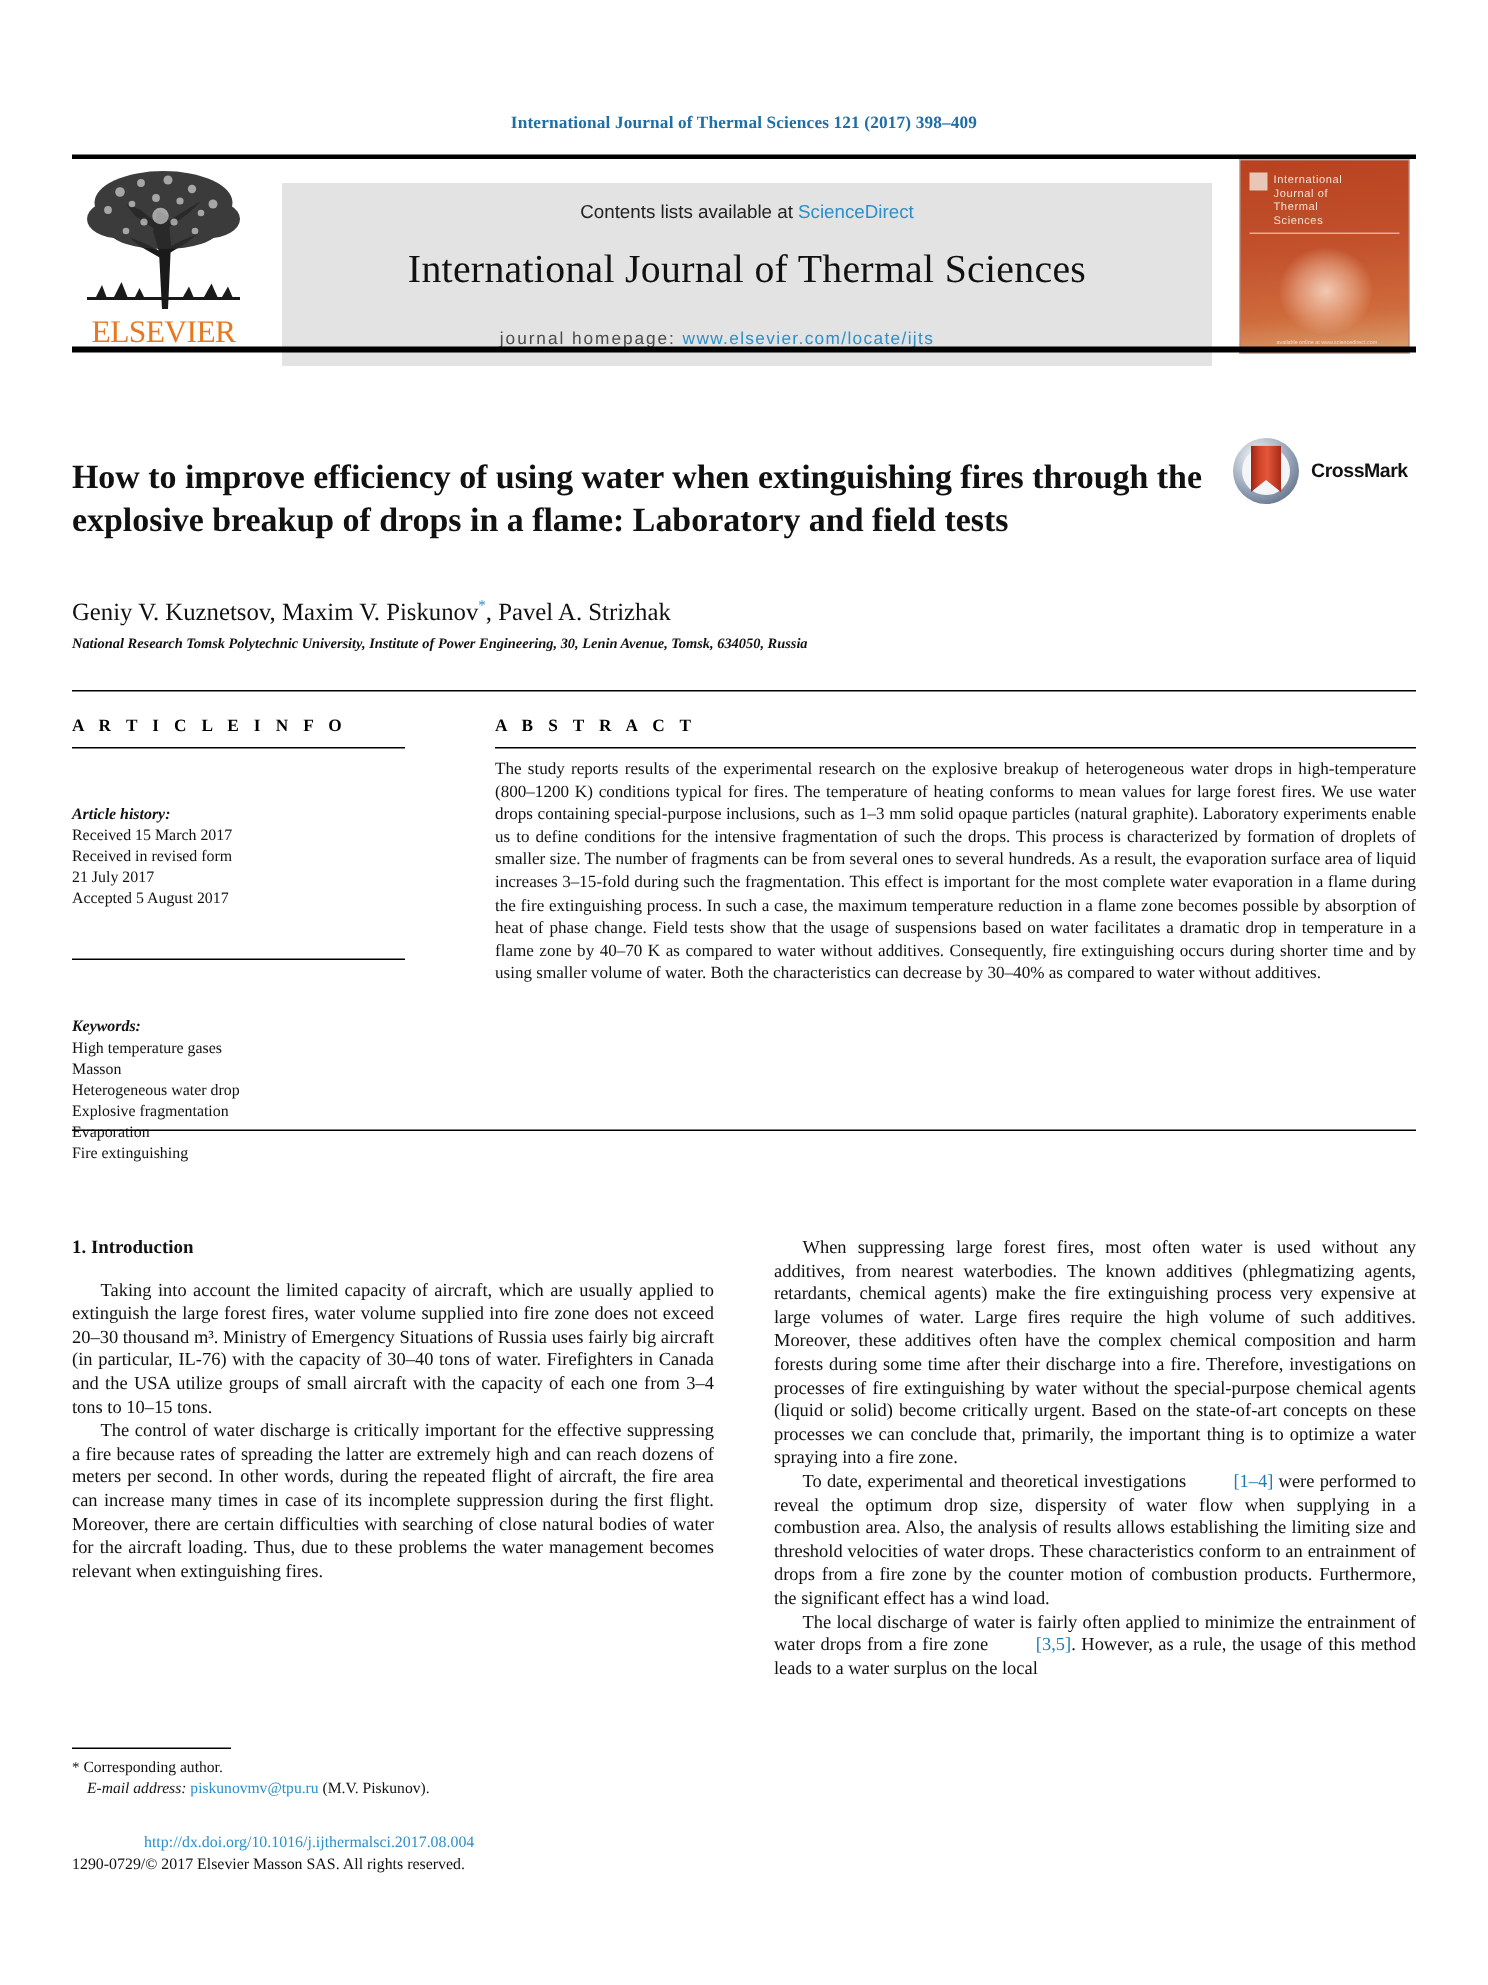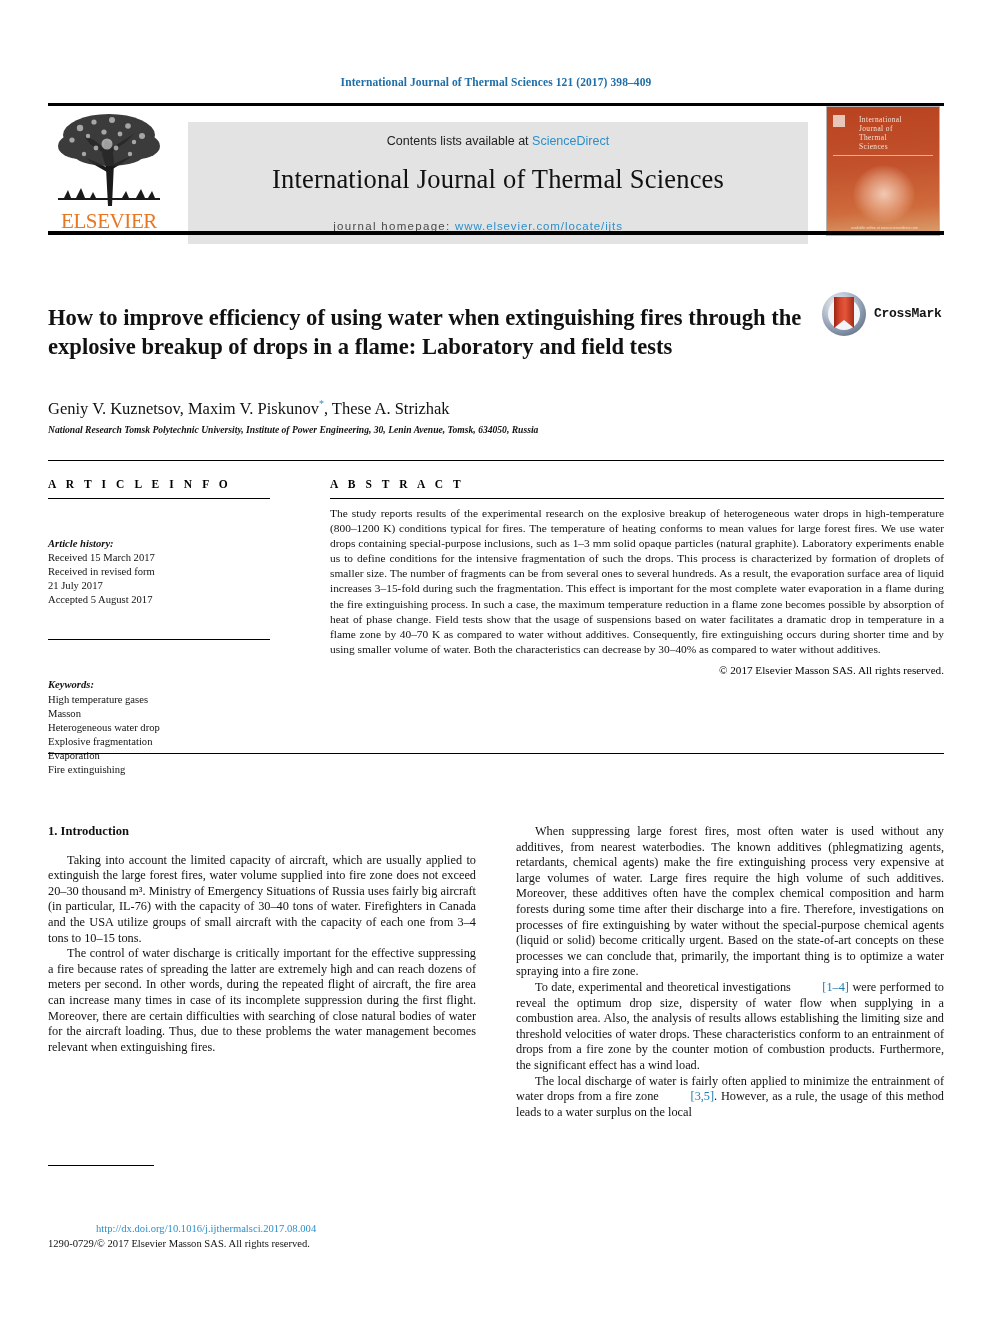--- a/index.html
+++ b/index.html
@@ -111,22 +111,22 @@
     background: #c1452a;
     overflow: hidden;
     border: 1px solid #b5b5b5;
   }
   .cover-grad {
     position: absolute; left: 0; top: 0; width: 100%; height: 100%;
     background: linear-gradient(175deg, #b8421f 0%, #c2512c 45%, #cf6b3c 78%, #dba271 100%);
   }
   .cover-txt {
     position: absolute;
-    left: 32px; top: 8px;
-    font-family: Liberation Serif, serif;
+    left: 22px; top: 8px;
+    font-family: Liberation Sans, sans-serif;
     font-size: 7.4px;
     line-height: 9px;
     color: #f3e3d9;
     letter-spacing: 0.4px;
   }
   .cover-mark {
     position: absolute;
     left: 6px; top: 8px;
     width: 12px; height: 12px;
     background: #f0ded3;
@@ -179,21 +179,21 @@
   }
   .cm-book {
     position: absolute; left: 12px; top: 5px;
     width: 20px; height: 31px;
     background: linear-gradient(90deg, #9e2314 0%, #d4462c 30%, #e3563a 55%, #a82a18 100%);
     clip-path: polygon(0 0, 100% 0, 100% 100%, 50% 74%, 0 100%);
   }
   .cm-label {
     position: absolute;
     left: 52px; top: 14px;
-    font-family: Liberation Mono, monospace;
+    font-family: Liberation Sans, sans-serif;
     font-size: 13px;
     font-weight: bold;
     letter-spacing: -0.3px;
     color: #111;
   }
   .authors {
     position: absolute;
     left: 48px; top: 398px;
     width: 880px;
     font-family: "Liberation Serif", serif;
@@ -413,21 +413,21 @@
 
   <div class="crossmark">
     <div class="cm-circle">
       <div class="cm-inner"></div>
       <div class="cm-book"></div>
     </div>
     <div class="cm-label">CrossMark</div>
   </div>
 
   <div class="authors">
-    <span>Geniy V. Kuznetsov, Maxim V. Piskunov</span><sup>*</sup><span>, These A. Strizhak</span>
+    <span>Geniy V. Kuznetsov, Maxim V. Piskunov</span><sup>*</sup><span>, Pavel A. Strizhak</span>
   </div>
   <div class="affil">National Research Tomsk Polytechnic University, Institute of Power Engineering, 30, Lenin Avenue, Tomsk, 634050, Russia</div>
 
   <div class="band-rule-top"></div>
 
   <div class="info-col">
     <div class="hdr-caps">A R T I C L E   I N F O</div>
     <div class="info-rule"></div>
     <div class="info-body">
       <div class="lab">Article history:</div>
@@ -446,37 +446,47 @@
       <div>Explosive fragmentation</div>
       <div>Evaporation</div>
       <div>Fire extinguishing</div>
     </div>
   </div>
 
   <div class="abs-col">
     <div class="hdr-caps">A B S T R A C T</div>
     <div class="abs-rule"></div>
     <div class="abs-body">The study reports results of the experimental research on the explosive breakup of heterogeneous water drops in high-temperature (800–1200 K) conditions typical for fires. The temperature of heating conforms to mean values for large forest fires. We use water drops containing special-purpose inclusions, such as 1–3 mm solid opaque particles (natural graphite). Laboratory experiments enable us to define conditions for the intensive fragmentation of such the drops. This process is characterized by formation of droplets of smaller size. The number of fragments can be from several ones to several hundreds. As a result, the evaporation surface area of liquid increases 3–15-fold during such the fragmentation. This effect is important for the most complete water evaporation in a flame during the fire extinguishing process. In such a case, the maximum temperature reduction in a flame zone becomes possible by absorption of heat of phase change. Field tests show that the usage of suspensions based on water facilitates a dramatic drop in temperature in a flame zone by 40–70 K as compared to water without additives. Consequently, fire extinguishing occurs during shorter time and by using smaller volume of water. Both the characteristics can decrease by 30–40% as compared to water without additives.</div>
-    <div class="abs-copy">© 2017 Elsevier Masson SAS. All rights reserved.</div>
   </div>
 
   <div class="band-rule-bottom"></div>
 
   <div class="col col-left">
     <div class="sec-head">1. Introduction</div>
     <p>Taking into account the limited capacity of aircraft, which are usually applied to extinguish the large forest fires, water volume supplied into fire zone does not exceed 20–30 thousand m³. Ministry of Emergency Situations of Russia uses fairly big aircraft (in particular, IL-76) with the capacity of 30–40 tons of water. Firefighters in Canada and the USA utilize groups of small aircraft with the capacity of each one from 3–4 tons to 10–15 tons.</p>
     <p>The control of water discharge is critically important for the effective suppressing a fire because rates of spreading the latter are extremely high and can reach dozens of meters per second. In other words, during the repeated flight of aircraft, the fire area can increase many times in case of its incomplete suppression during the first flight. Moreover, there are certain difficulties with searching of close natural bodies of water for the aircraft loading. Thus, due to these problems the water management becomes relevant when extinguishing fires.</p>
   </div>
 
   <div class="col col-right">
     <p id="rp0"><span>When suppressing large forest fires, most often water is used without any additives, from nearest waterbodies. The known additives (phlegmatizing agents, retardants, chemical agents) make the fire extinguishing process very expensive at large volumes of water. Large fires require the high volume of such additives. Moreover, these additives often have the complex chemical composition and harm forests during some time after their discharge into a fire. Therefore, investigations on processes of fire extinguishing by water without the special-purpose chemical agents (liquid or solid) become critically urgent. Based on the state-of-art concepts on these processes we can conclude that, primarily, the important thing is to optimize a water spraying into a fire zone.</span></p>
     <p id="rp1"><span>To date, experimental and theoretical investigations </span><span class="ref">[1–4]</span><span> were performed to reveal the optimum drop size, dispersity of water flow when supplying in a combustion area. Also, the analysis of results allows establishing the limiting size and threshold velocities of water drops. These characteristics conform to an entrainment of drops from a fire zone by the counter motion of combustion products. Furthermore, the significant effect has a wind load.</span></p>
     <p id="rp2"><span>The local discharge of water is fairly often applied to minimize the entrainment of water drops from a fire zone </span><span class="ref">[3,5]</span><span>. However, as a rule, the usage of this method leads to a water surplus on the local</span></p>
   </div>
 
   <div class="fn-rule"></div>
+  <div class="footnote">
+    <div>
+      <span class="ast">*</span>
+      <span>Corresponding author.</span>
+    </div>
+    <div style="padding-left:10px">
+      <span class="em">E-mail address:</span>
+      <span class="mail">piskunovmv@tpu.ru</span>
+      <span>(M.V. Piskunov).</span>
+    </div>
+  </div>
 
   <div class="doi-block">
     <div class="doi-link">http://dx.doi.org/10.1016/j.ijthermalsci.2017.08.004</div>
     <div>1290-0729/© 2017 Elsevier Masson SAS. All rights reserved.</div>
   </div>
 
 </div>
 
 </body></html>

